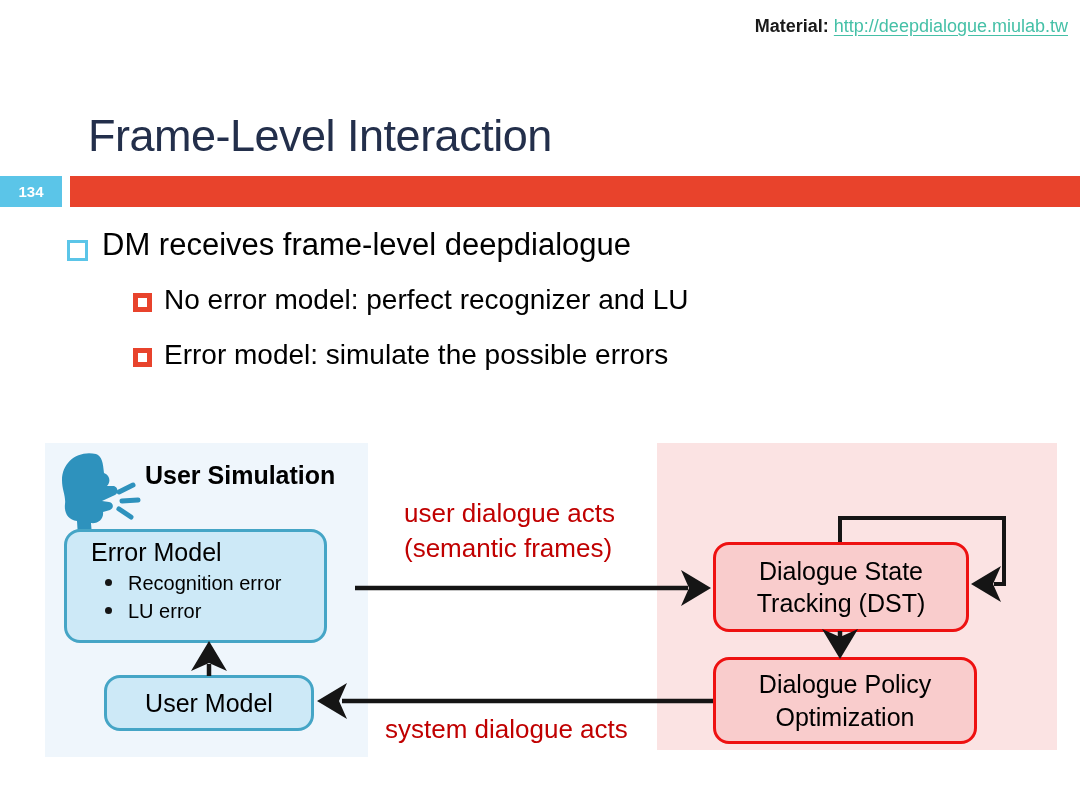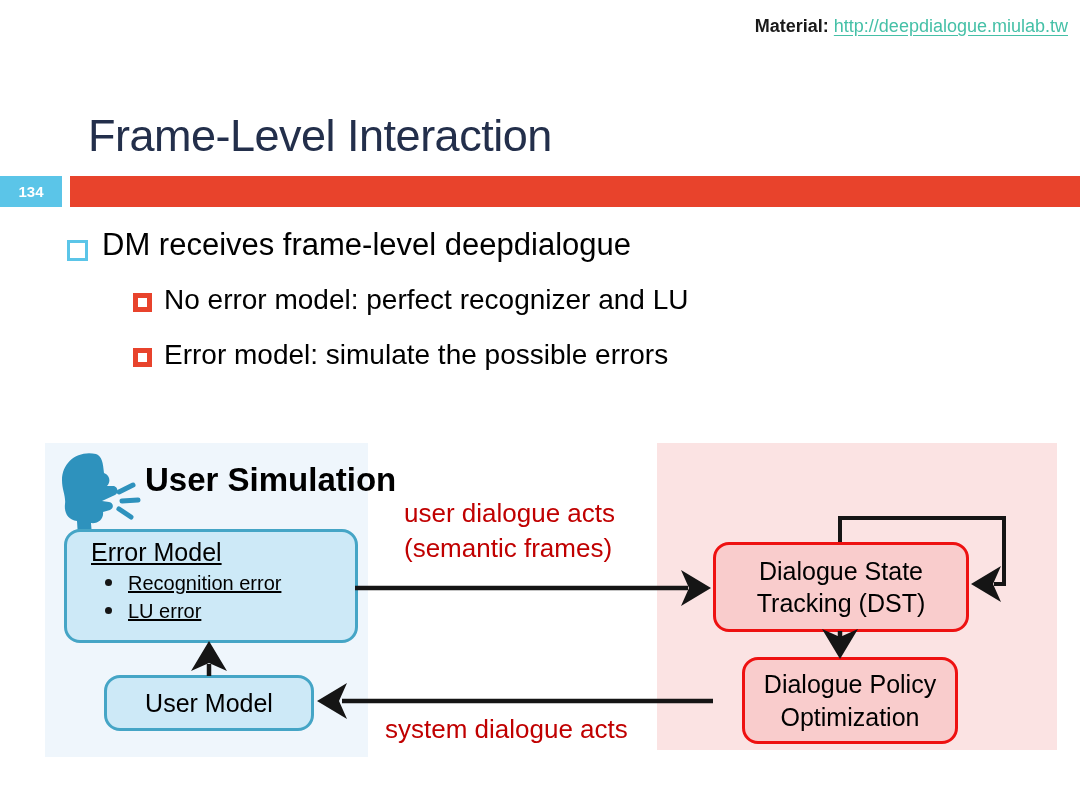--- a/index.html
+++ b/index.html
@@ -20,33 +20,33 @@
   
   .b1{position:absolute;left:67px;top:227px;display:flex;}
   .b1 .mk{width:15px;height:15px;border:3px solid #5bc5e8;background:#fff;margin:13px 14px 0 0;flex:none;}
   .b1 .tx{font-size:31px;}
   .b2{position:absolute;left:133px;display:flex;}
   .b2 .mk{width:9px;height:9px;border:5px solid #e8432c;background:#fff;margin:9px 12px 0 0;flex:none;}
   .b2 .tx{font-size:28px;}
   
   .panel-left{position:absolute;left:45px;top:443px;width:323px;height:314px;background:#eff6fc;}
   .panel-right{position:absolute;left:657px;top:443px;width:400px;height:307px;background:#fbe3e3;}
-  .us-title{position:absolute;left:145px;top:461px;font-size:33px;font-weight:700;}
+  .us-title{position:absolute;left:145px;top:461px;font-size:25px;font-weight:700;}
   .dm-title{position:absolute;left:657px;top:461px;width:400px;text-align:center;font-size:25px;font-weight:700;}
   
   .box-blue{position:absolute;box-sizing:border-box;background:#cde9f7;border:3px solid #45a5c6;border-radius:16px;}
   .box-pink{position:absolute;box-sizing:border-box;background:#f9cccc;border:3px solid #ee1111;border-radius:16px;
     display:flex;align-items:center;justify-content:center;text-align:center;font-size:25px;line-height:1.3;}
-  .error-box{left:64px;top:529px;width:294px;height:114px;padding:6px 0 0 24px;text-decoration:underline;}
+  .error-box{left:64px;top:529px;width:263px;height:114px;padding:6px 0 0 24px;}
   .error-title{font-size:25px;}
   .error-item{display:flex;align-items:flex-start;font-size:20px;margin-top:5px;}
   .error-item .dot{width:7px;height:7px;border-radius:50%;background:#151515;margin:7px 16px 0 14px;flex:none;}
   .user-box{left:104px;top:675px;width:210px;height:56px;display:flex;align-items:center;justify-content:center;font-size:25px;}
   .dst-box{left:713px;top:542px;width:256px;height:90px;}
-  .policy-box{left:742px;top:657px;width:216px;height:87px;}
+  .policy-box{left:713px;top:657px;width:264px;height:87px;}
   .wrapspan{display:inline-block;width:215px;}
   
   .lbl-user-acts{position:absolute;left:404px;top:496px;font-size:26px;color:#c00000;line-height:1.35;}
   .lbl-system-acts{position:absolute;left:385px;top:714px;font-size:26px;color:#c00000;}
   
   .arrows{position:absolute;left:0;top:0;width:1080px;height:810px;pointer-events:none;}
   .headicon{position:absolute;left:52px;top:446px;width:100px;height:112px;}
 </style>
 </head>
 <body>

